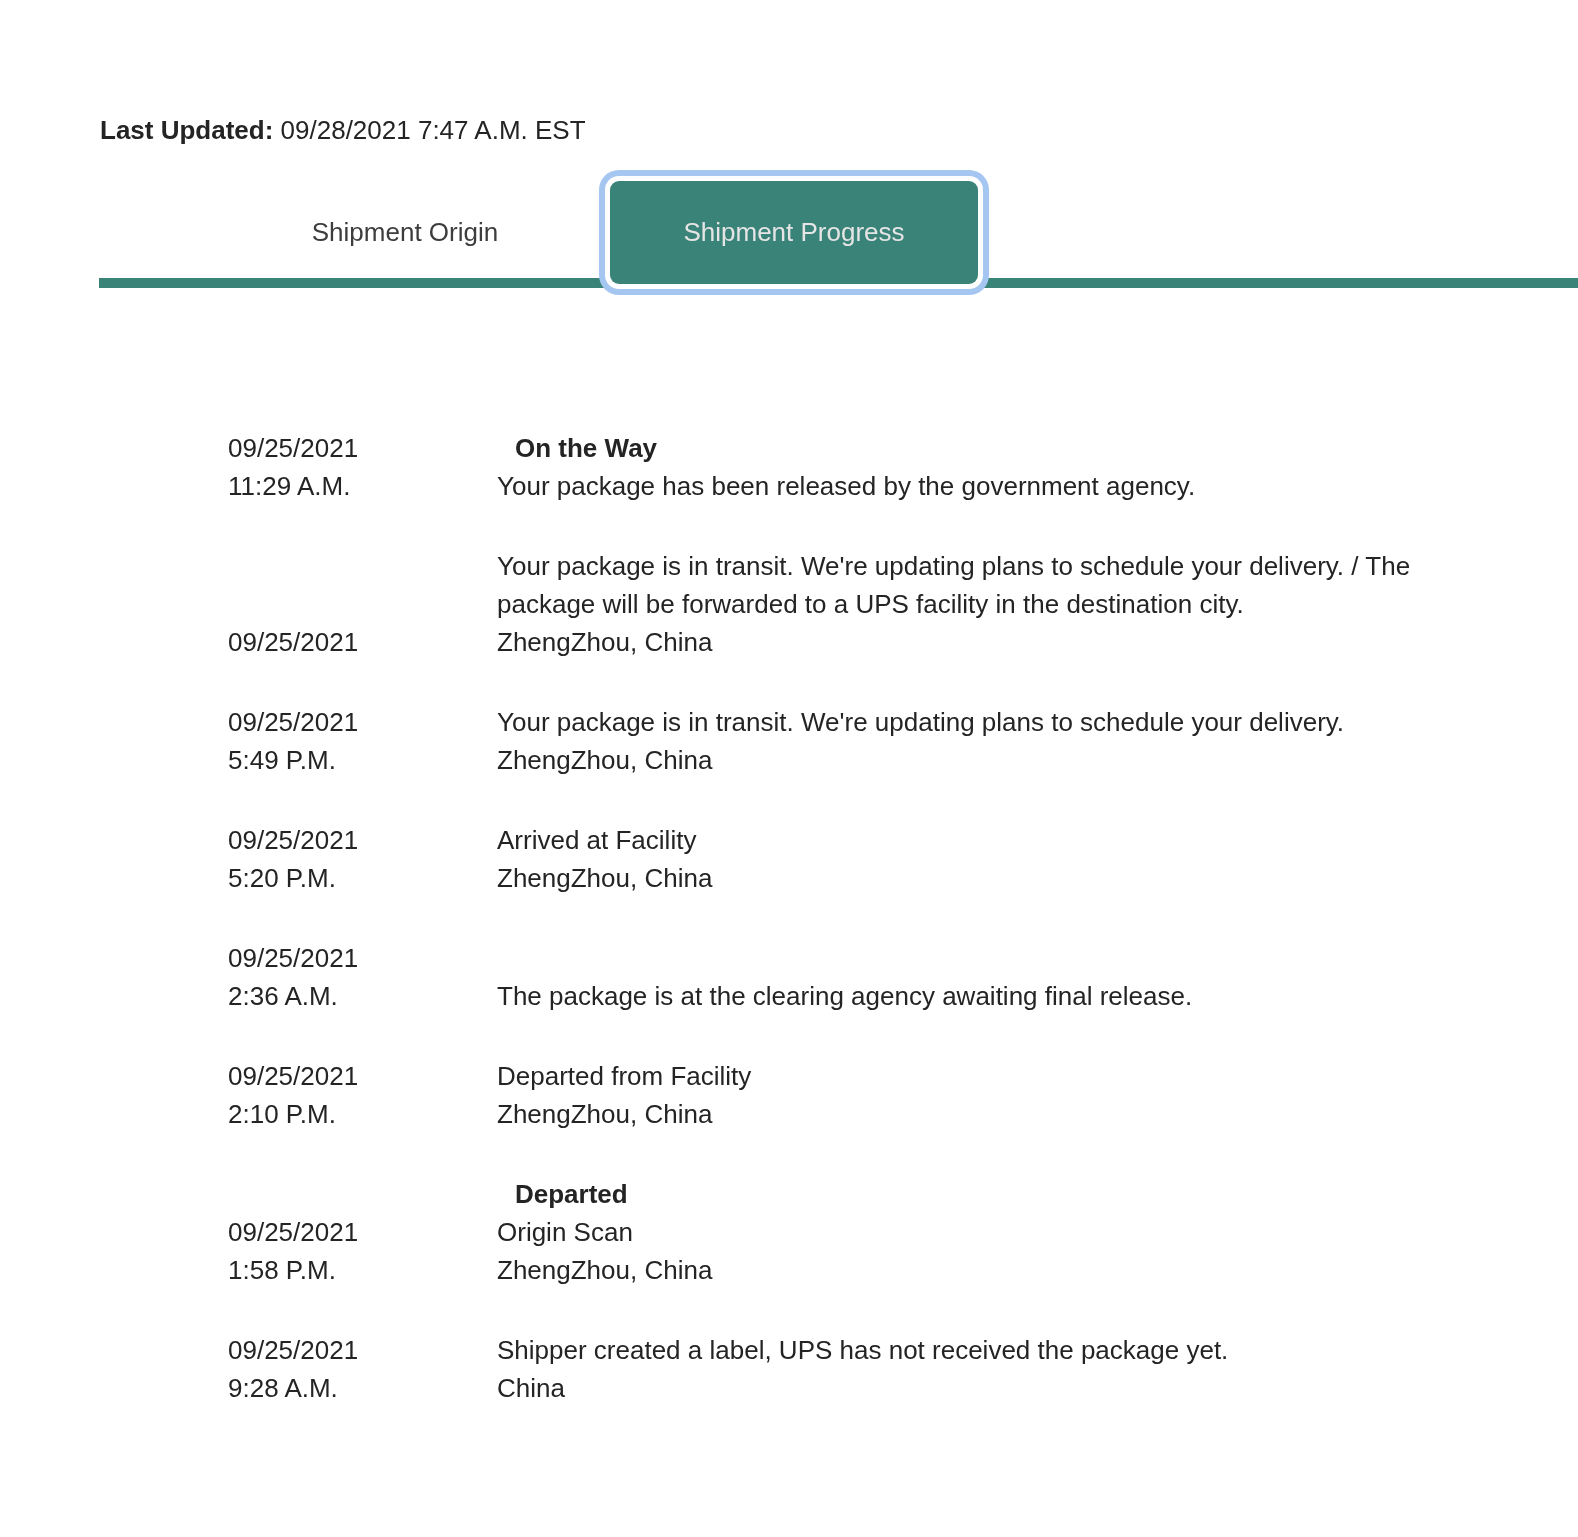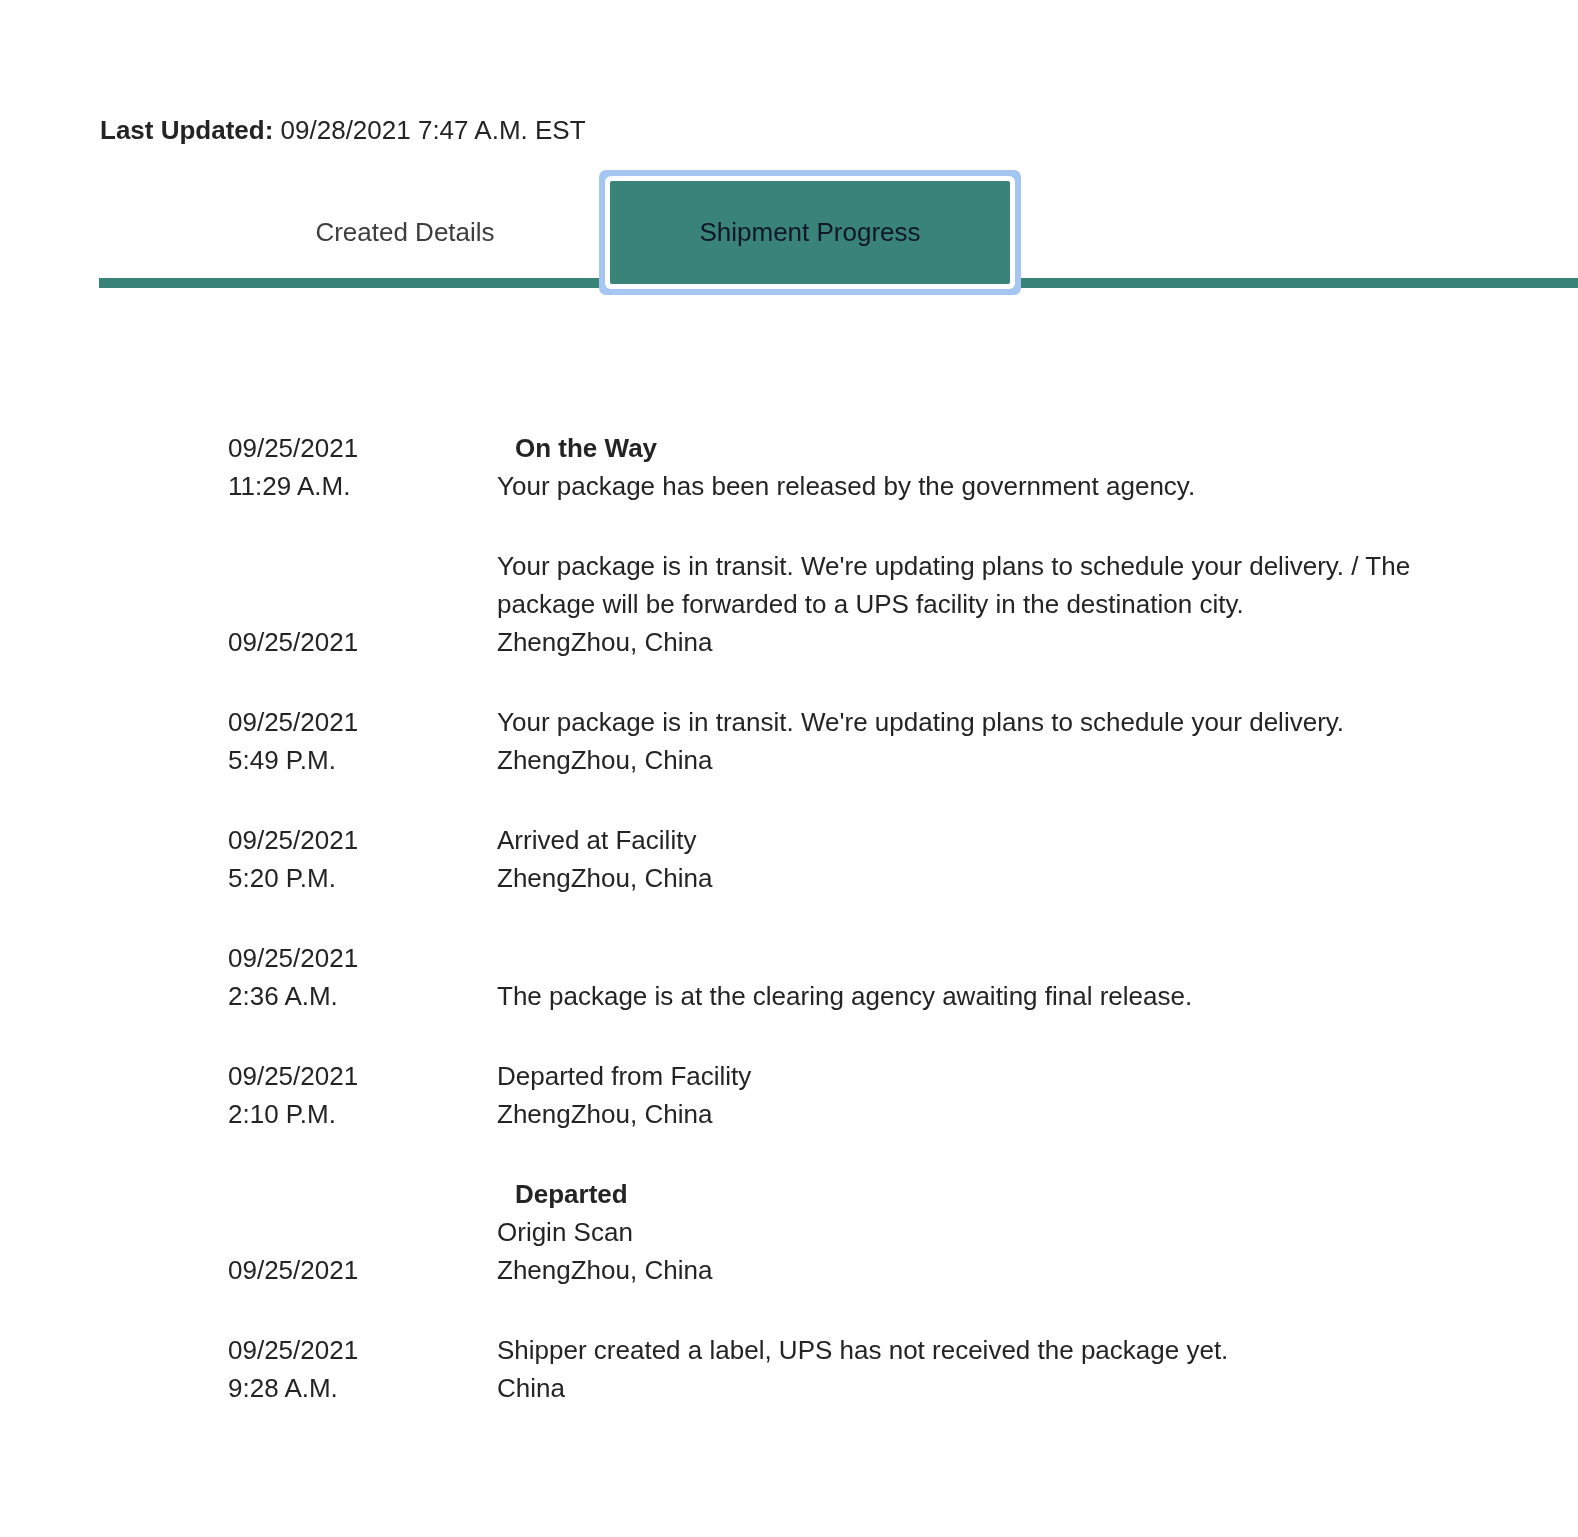--- a/index.html
+++ b/index.html
@@ -29,23 +29,23 @@
     position: absolute; top: 181px; height: 103px;
     display: flex; align-items: center; justify-content: center;
     font-size: 26px; font-family: "Liberation Sans", sans-serif;
     cursor: pointer; border: none; background: transparent;
   }
   .tab-inactive {
     left: 200px; width: 410px;
     color: #3d3d3d; z-index: 0;
   }
   .tab-active {
-    left: 610px; width: 400px;
-    background: var(--teal); color: #0f172a;
-    border-radius: 2px;
+    left: 610px; width: 368px;
+    background: var(--teal); color: #e5e5e5;
+    border-radius: 9px;
     box-shadow: 0 0 0 5px #ffffff, 0 0 0 11px var(--focus-ring);
     z-index: 2;
   }
 
   
   .events { position: absolute; left: 228px; top: 429px; width: 1260px; }
   .event-row {
     display: flex; align-items: flex-end;
     margin-bottom: 42px;
     font-size: 26px; line-height: 38px; color: var(--text);
@@ -59,21 +59,21 @@
 <body>
 
 <div class="page">
 
   <div class="last-updated">
     <span class="lbl">Last Updated:</span>
     <span>09/28/2021 7:47 A.M. EST</span>
   </div>
 
   <div class="tabbar">
-    <button class="tab tab-inactive">Created Details</button>
+    <button class="tab tab-inactive">Shipment Origin</button>
     <button class="tab tab-active">Shipment Progress</button>
     <div class="tab-underline"></div>
   </div>
 
   <div class="events">
 
     <div class="event-row">
       <div class="event-when">
         <div class="event-date">09/25/2021</div>
         <div class="event-time">11:29 A.M.</div>
@@ -140,20 +140,21 @@
       <div class="event-desc">
 
         <div class="event-line">Departed from Facility</div>
         <div class="event-line">ZhengZhou, China</div>
       </div>
     </div>
 
     <div class="event-row">
       <div class="event-when">
         <div class="event-date">09/25/2021</div>
+        <div class="event-time">1:58 P.M.</div>
       </div>
       <div class="event-desc">
         <div class="event-title">Departed</div>
         <div class="event-line">Origin Scan</div>
         <div class="event-line">ZhengZhou, China</div>
       </div>
     </div>
 
     <div class="event-row">
       <div class="event-when">

